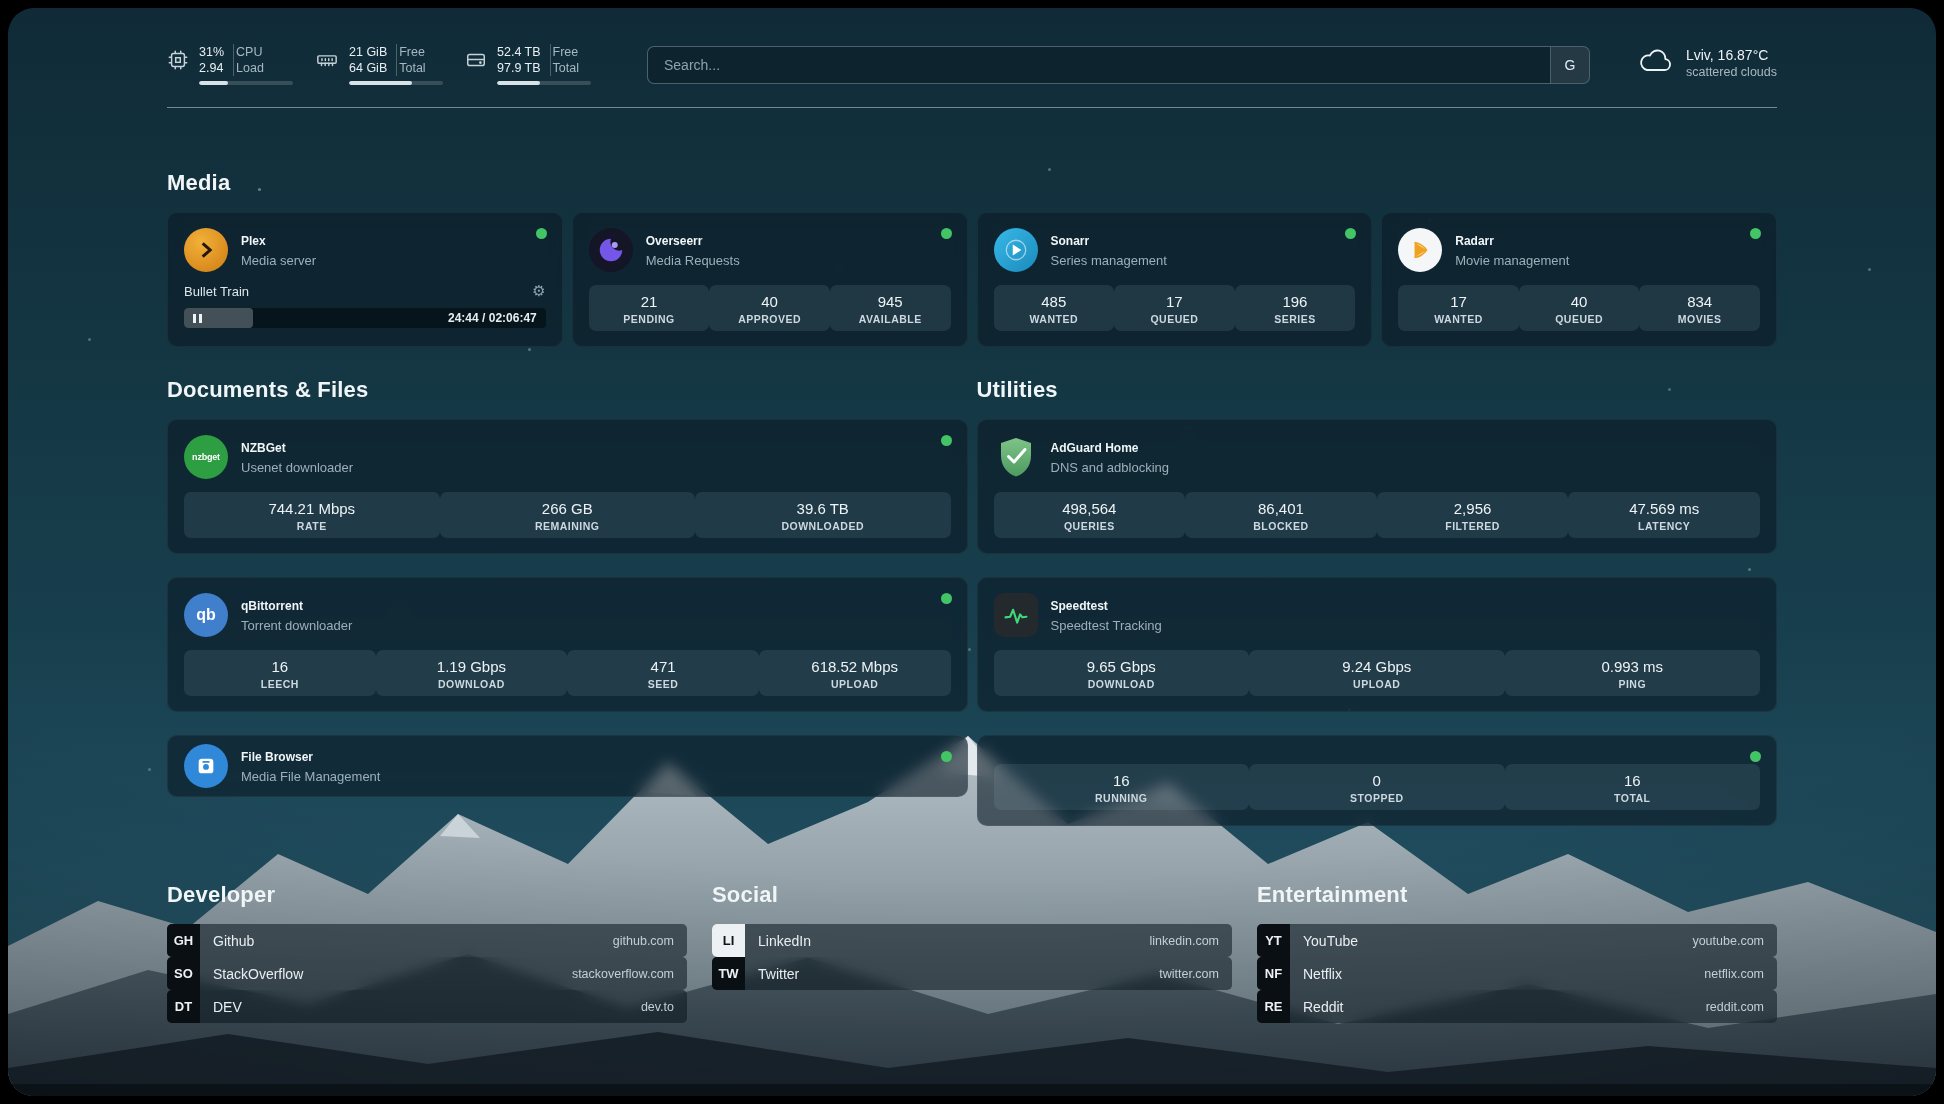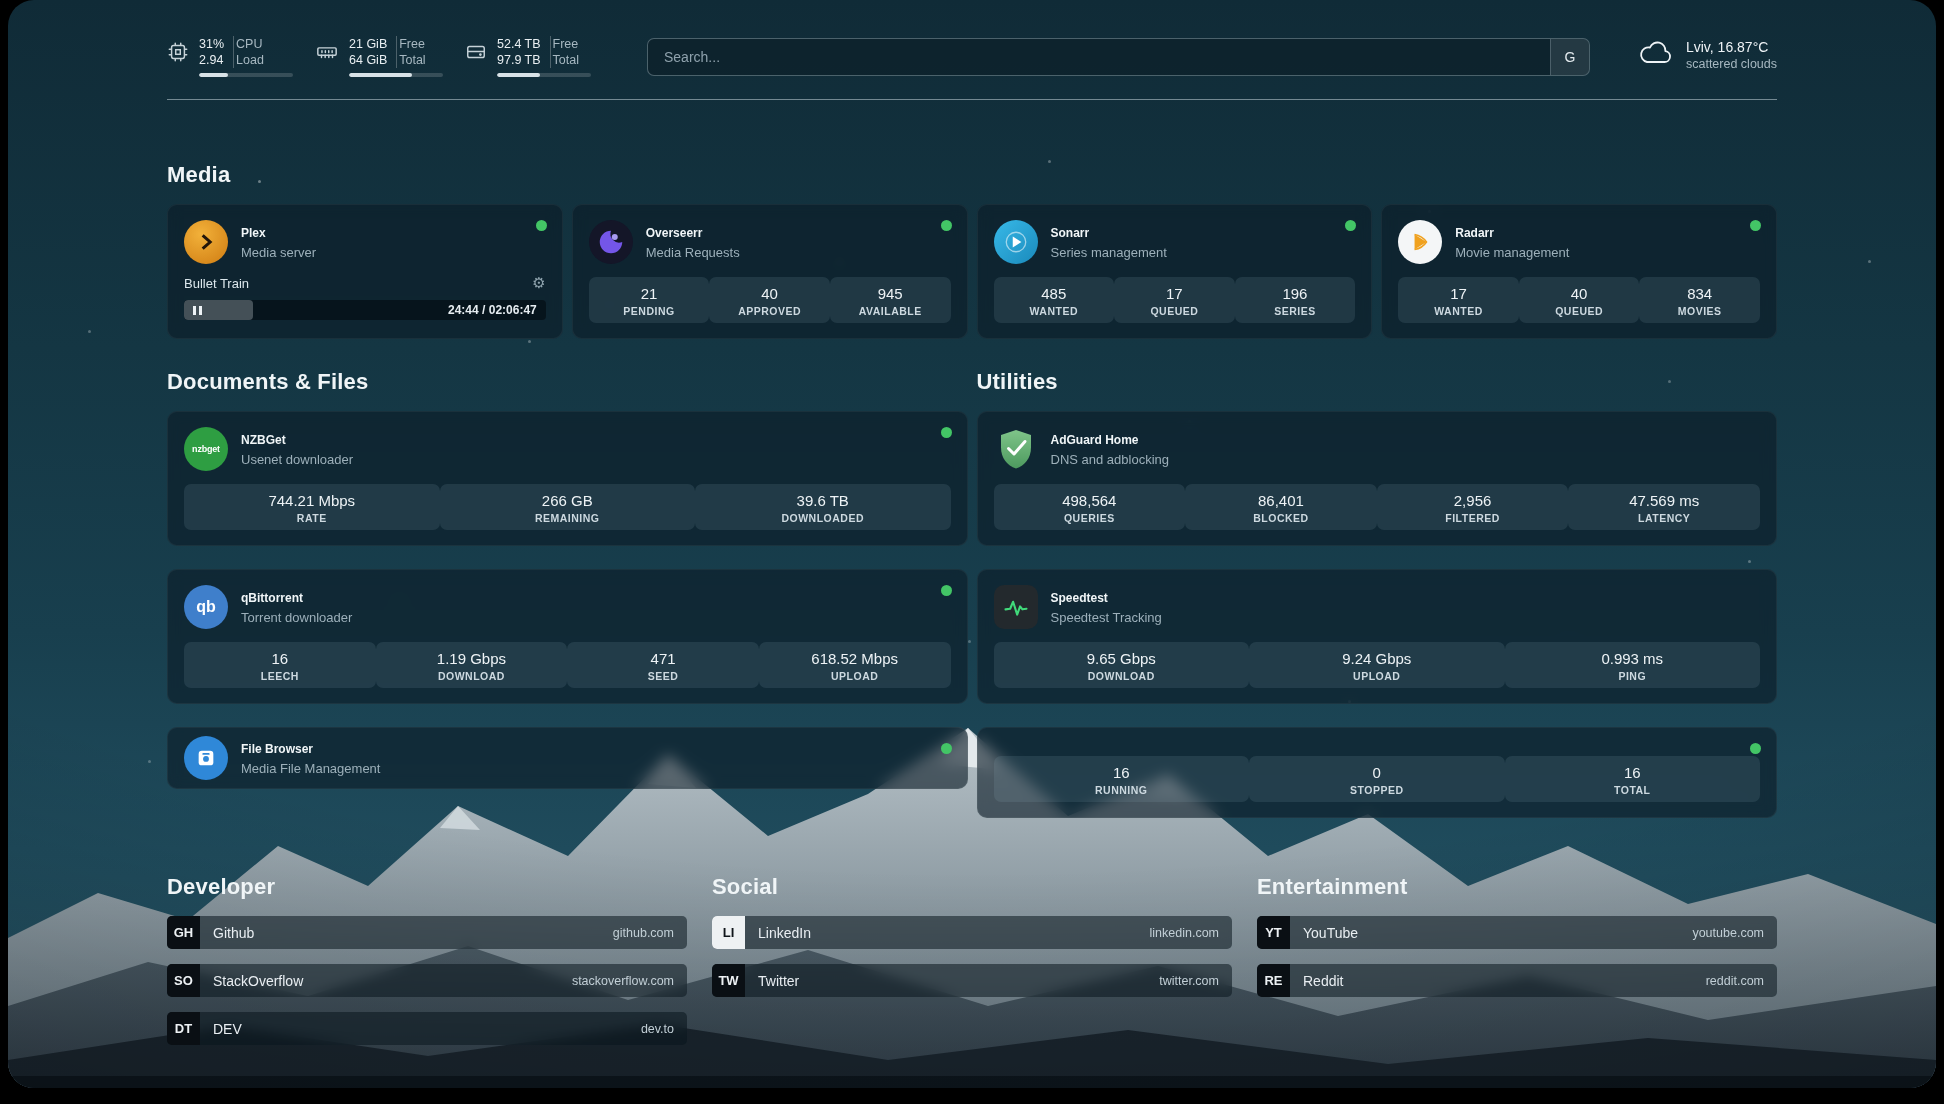--- a/index.html
+++ b/index.html
@@ -1,21 +1,21 @@
 <!DOCTYPE html>
 <html><head>
 <meta charset="utf-8">
 <style>
   html,body { margin:0; padding:0; }
   body {
     width:1944px; height:1104px; overflow:hidden; background:#000;
     font-family:"Liberation Sans", sans-serif; position:relative;
   }
   .page {
-    position:absolute; top:0; left:8px; width:1928px; height:1088px;
+    position:absolute; top:8px; left:8px; width:1928px; height:1088px;
     border-radius:26px; overflow:hidden;
     background:linear-gradient(180deg,#102b37 0%,#143643 32%,#183f4e 58%,#1f4b5c 78%,#275465 100%);
   }
   .mountains { position:absolute; left:0; bottom:0; width:100%; height:400px; z-index:0; }
   .snow { position:absolute; top:0; left:0; width:3px; height:3px; border-radius:50%; background:transparent; z-index:1;
     box-shadow: 250px 180px 0 0 rgba(255,255,255,.38), 520px 340px 0 0 rgba(255,255,255,.30),
       830px 260px 0 0 rgba(255,255,255,.35), 1180px 420px 0 0 rgba(255,255,255,.28),
       1420px 210px 0 0 rgba(255,255,255,.34), 1660px 380px 0 0 rgba(255,255,255,.27),
       390px 600px 0 0 rgba(255,255,255,.30), 960px 640px 0 0 rgba(255,255,255,.26),
       1740px 560px 0 0 rgba(255,255,255,.30), 140px 760px 0 0 rgba(255,255,255,.26),
@@ -92,21 +92,21 @@
     display:flex; align-items:center; padding-left:9px; box-sizing:border-box; }
   .pause { display:flex; gap:3px; }
   .pause i { width:3px; height:9px; background:#eef3f6; display:block; }
   .player-time { position:absolute; right:9px; top:50%; transform:translateY(-50%); font-size:12px; color:#e6edf1;font-weight:bold; }
 
   .cols { margin-top:30px; display:grid; grid-template-columns:1fr 1fr; gap:9px; align-items:start; }
   .colcards { display:flex; flex-direction:column; gap:23px; margin-top:16px; }
   .card--slim { padding-top:8px; padding-bottom:8px; }
 
   .bookmarks { margin-top:56px; display:grid; grid-template-columns:repeat(3,1fr); gap:25px; }
-  .bm-list { margin-top:16px; display:flex; flex-direction:column; gap:15px; }
+  .bm-list { margin-top:16px; display:flex; flex-direction:column; }
   .bm-row { display:flex; align-items:center; height:33px; background:rgba(10,22,30,.55);
     border-radius:5px; overflow:hidden; cursor:pointer; backdrop-filter:blur(6px); }
   .bm-abbr { width:33px; height:33px; flex:0 0 33px; background:#0a0f14; color:#edf1f4;
     display:grid; place-items:center; font-size:13px; font-weight:700; }
   .bm-abbr.light { background:#eef1f3; color:#10151a; }
   .bm-name { margin-left:13px; font-size:14px; color:#e9eef2; }
   .bm-domain { margin-left:auto; margin-right:13px; font-size:12.5px; color:#c2cfd6; }
 </style>
 </head>
 <body>
@@ -580,20 +580,25 @@
 
       <div>
         <h2 class="section-title">Entertainment</h2>
         <div class="bm-list">
           <div class="bm-row">
             <span class="bm-abbr">YT</span>
             <span class="bm-name">YouTube</span>
             <span class="bm-domain">youtube.com</span>
           </div>
           <div class="bm-row">
+            <span class="bm-abbr">NF</span>
+            <span class="bm-name">Netflix</span>
+            <span class="bm-domain">netflix.com</span>
+          </div>
+          <div class="bm-row">
             <span class="bm-abbr">RE</span>
             <span class="bm-name">Reddit</span>
             <span class="bm-domain">reddit.com</span>
           </div>
         </div>
       </div>
 
     </div>
 
   </div>

